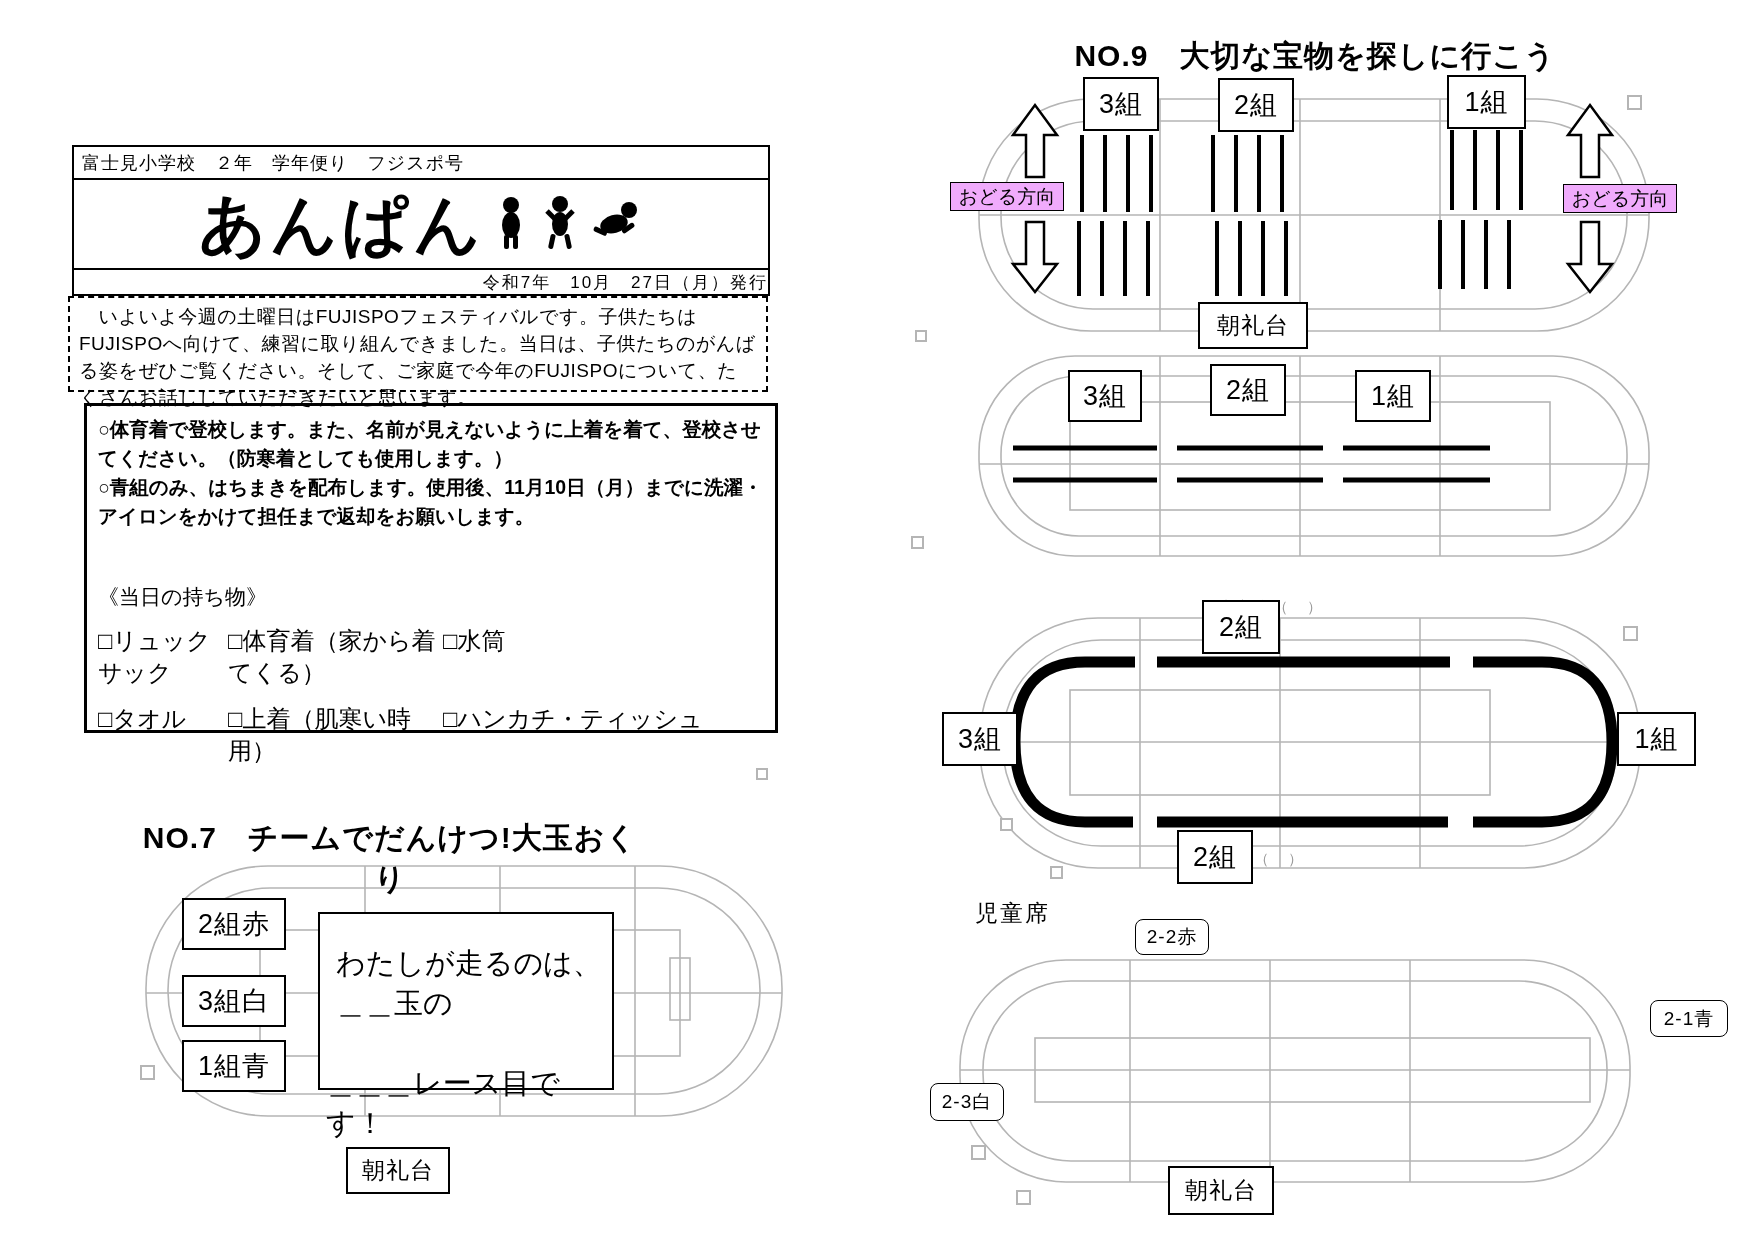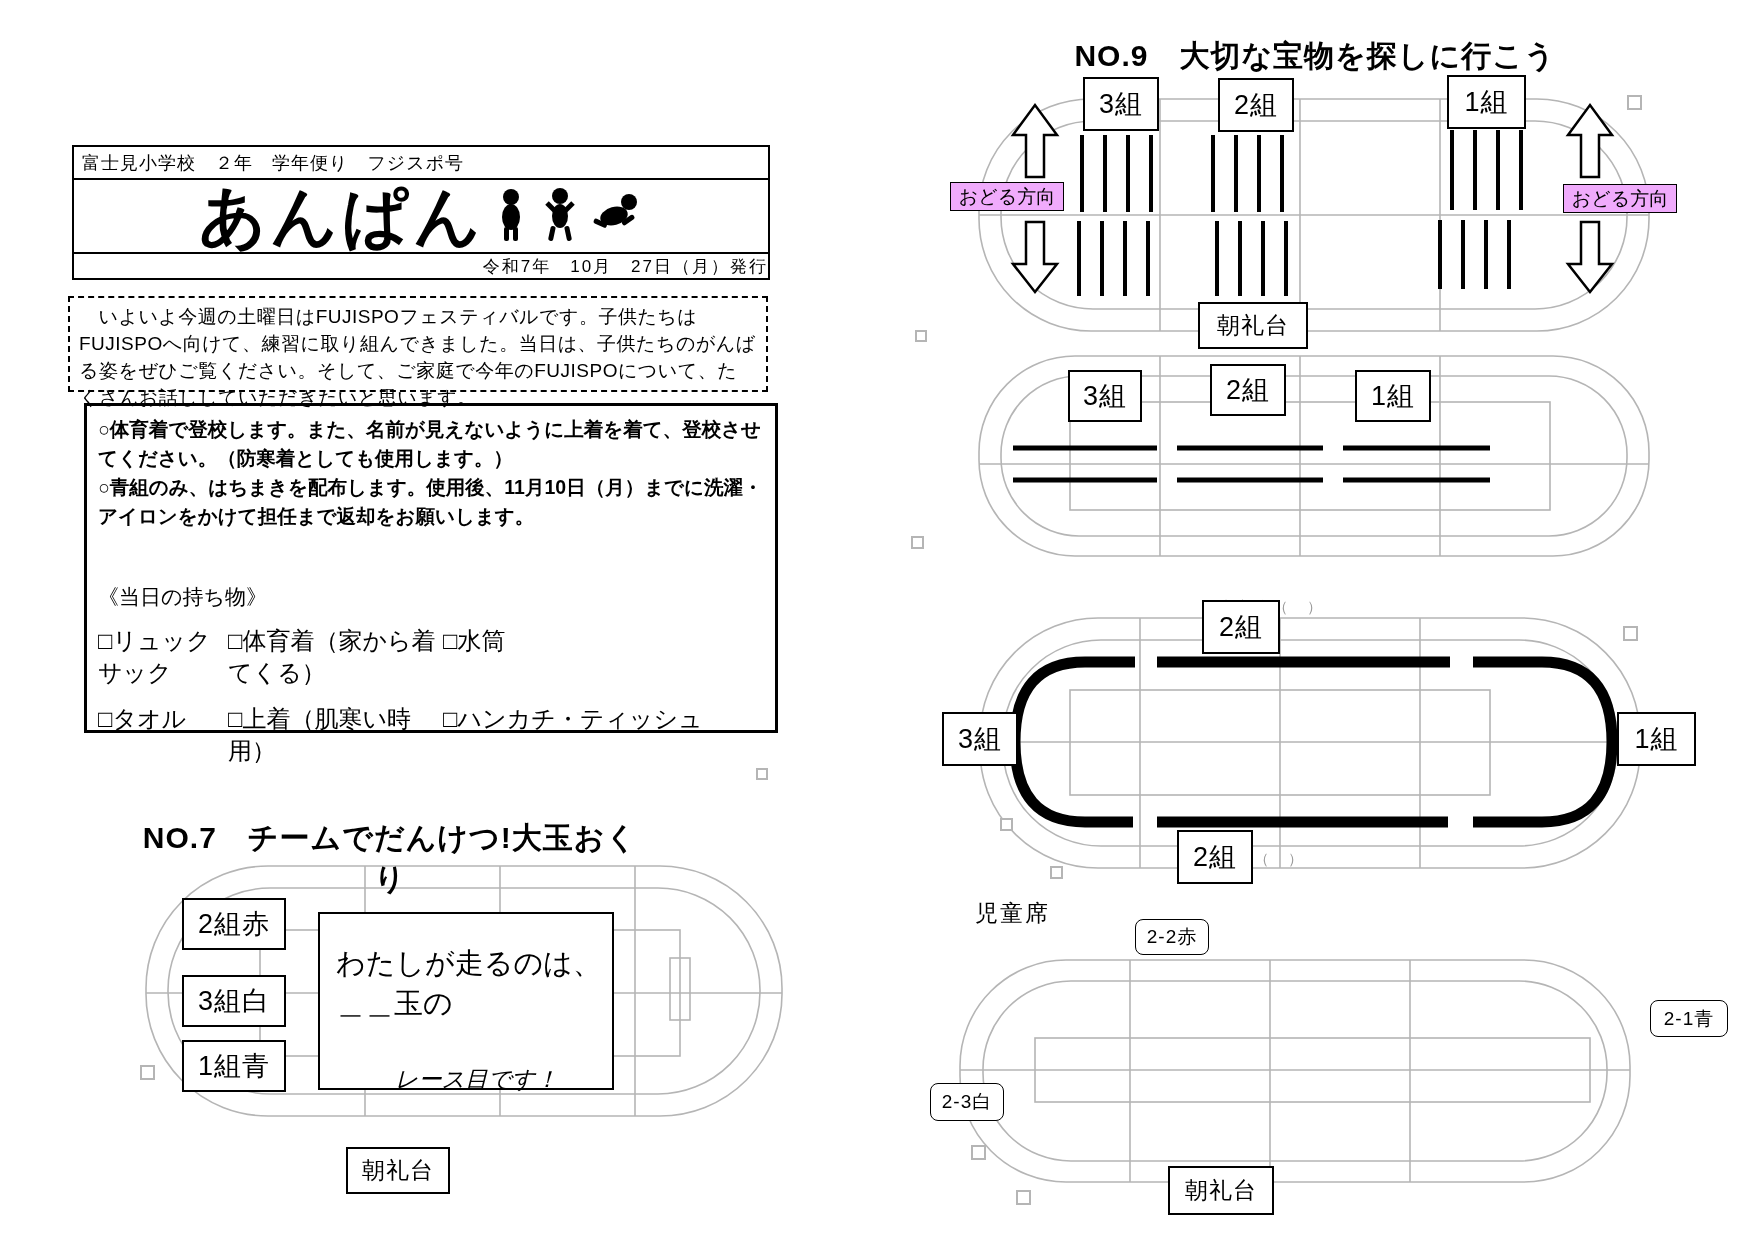--- a/index.html
+++ b/index.html
@@ -19,21 +19,21 @@
   .handle{
     position:absolute;width:11px;height:11px;border:2px solid #b5b5b5;
     background:#fff;z-index:4;
   }
   .faint{position:absolute;color:#9a9a9a;font-size:15px;z-index:3;letter-spacing:2px;}
   svg.track{position:absolute;z-index:1;}
   
   #header-box{left:72px;top:145px;width:694px;border:2px solid #000;background:#fff;}
   #header-school{border-bottom:2px solid #000;height:31px;display:flex;align-items:center;
     padding-left:8px;font-size:18px;letter-spacing:1px;}
-  #header-title-row{height:72px;display:flex;align-items:center;justify-content:center;gap:4px;}
+  #header-title-row{height:88px;display:flex;align-items:center;justify-content:center;gap:4px;}
   #header-title{font-size:66px;font-weight:900;letter-spacing:4px;line-height:1;}
   #header-date{border-top:2px solid #000;height:24px;display:flex;align-items:center;
     justify-content:flex-end;font-size:17px;letter-spacing:2px;}
   
   #intro-box{left:68px;top:296px;width:700px;height:96px;border:2px dashed #000;
     box-sizing:border-box;}
   #intro-text{margin:0;padding:5px 9px;font-size:19px;line-height:27px;letter-spacing:0.5px;}
   
   #notes-box{left:84px;top:403px;width:694px;height:330px;border:3px solid #000;
     box-sizing:border-box;padding:9px 11px;}
@@ -42,21 +42,21 @@
     font-family:"Liberation Serif",serif;}
   #belongings-grid{margin-top:14px;display:grid;grid-template-columns:130px 215px auto;
     row-gap:14px;font-size:24px;font-family:"Liberation Serif",serif;}
   
   .section-title{position:absolute;font-size:30px;font-weight:900;text-align:center;
     letter-spacing:1px;z-index:3;}
   
   #runner-card{left:318px;top:912px;width:296px;height:178px;border:2.5px solid #000;
     background:#fff;z-index:3;box-sizing:border-box;}
   #runner-card .l1{margin:30px 0 0 16px;font-size:29px;}
-  #runner-card .l2{margin:40px 0 0 6px;font-size:23px;font-style:italic;}
+  #runner-card .l2{margin:40px 0 0 6px;font-size:29px;}
   
   .dir-tag{position:absolute;border:1.5px solid #000;background:#f0abfc;z-index:3;
     display:flex;align-items:center;justify-content:center;font-size:19px;}
 </style>
 </head>
 <body>
 
 <div id="page">
 
   <div id="header-box" class="abs">

